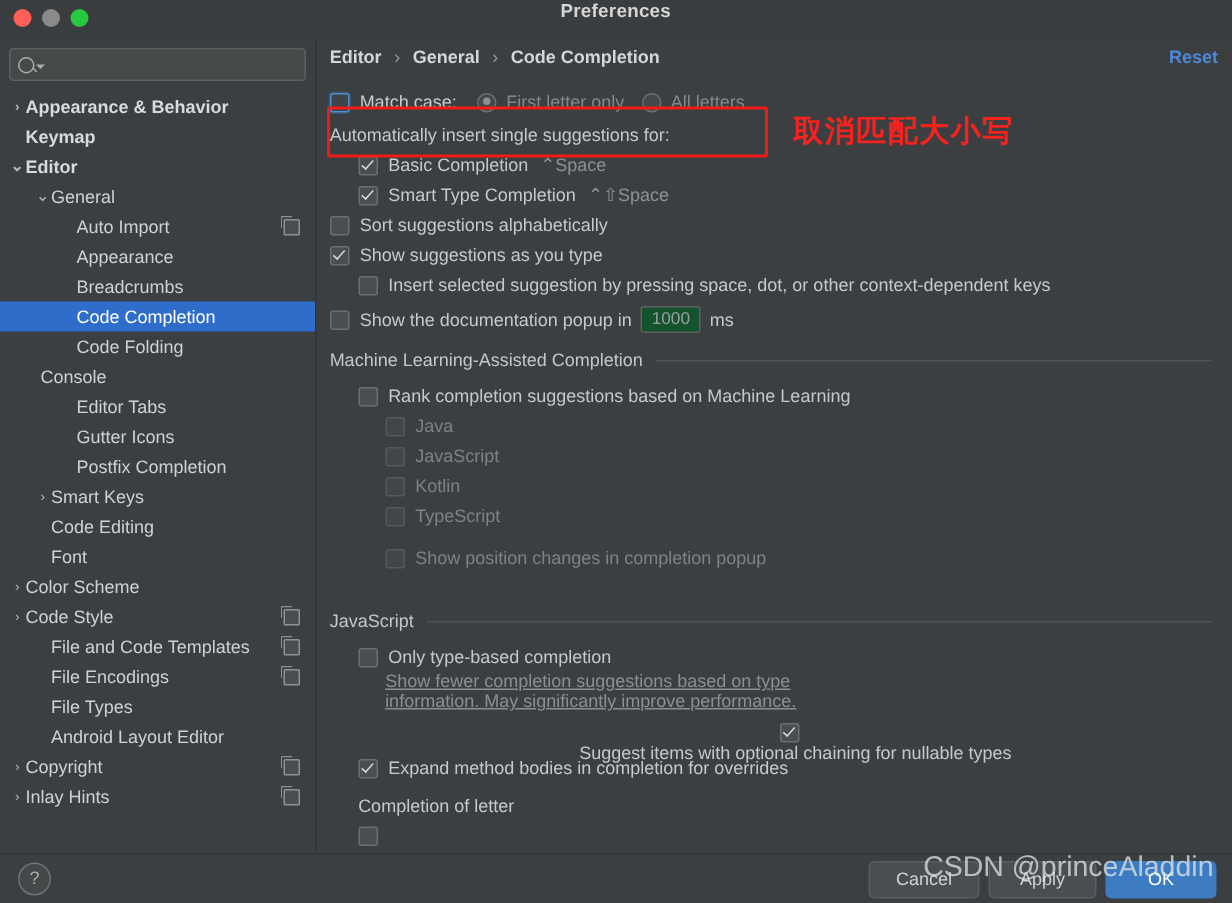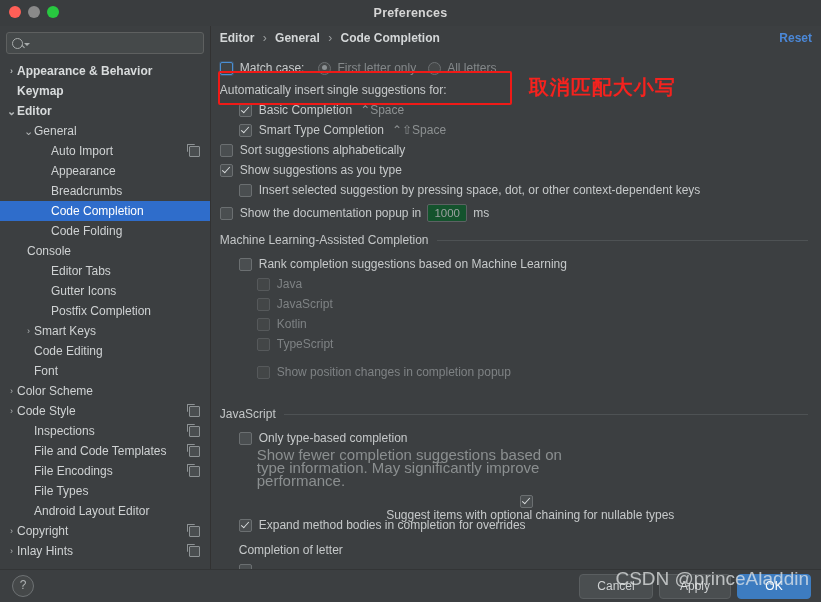--- a/index.html
+++ b/index.html
@@ -23,21 +23,20 @@
 
   
   .titlebar {
     position: absolute;
     top: 0; left: 0;
     width: 821px;
     height: 26px;
     background: #3a3d3f;
     border-bottom: 1px solid #2b2b2b;
     display: flex;
-    align-items: center;
   }
   .traffic {
     position: absolute;
     left: 9px;
     top: 6px;
     display: flex;
     gap: 7px;
   }
   .dot { width: 12px; height: 12px; border-radius: 50%; }
   .dot.red { background: #ff5f57; }
@@ -280,24 +279,25 @@
     color: #9b9fa0;
     font-size: 11.5px;
     text-align: center;
     line-height: 16px;
     margin: 0 6px;
     flex: none;
   }
 
   .help-note {
     padding-left: 46px;
-    font-size: 15px;
+    font-size: 12px;
     color: #8b8f90;
     line-height: 13px;
     max-width: 330px;
+    text-decoration: underline;
   }
 
   
   .annot-box {
     position: absolute;
     left: 7px; top: 19px;
     width: 290px;
     height: 30px;
     border: 2.5px solid #f01a17;
     border-radius: 2px;
@@ -457,25 +457,20 @@
             <span class="arrow none"></span>
             <span class="tree-label">Font</span>
           </div>
           <div class="tree-item" style="padding-left: 6px;">
             <span class="arrow">›</span>
             <span class="tree-label">Color Scheme</span>
           </div>
           <div class="tree-item" style="padding-left: 6px;">
             <span class="arrow">›</span>
             <span class="tree-label">Code Style</span>
-            <span class="copy-ic"></span>
-          </div>
-          <div class="tree-item" style="padding-left: 23px;">
-            <span class="arrow none"></span>
-            <span class="tree-label">Inspections</span>
             <span class="copy-ic"></span>
           </div>
           <div class="tree-item" style="padding-left: 23px;">
             <span class="arrow none"></span>
             <span class="tree-label">File and Code Templates</span>
             <span class="copy-ic"></span>
           </div>
           <div class="tree-item" style="padding-left: 23px;">
             <span class="arrow none"></span>
             <span class="tree-label">File Encodings</span>

